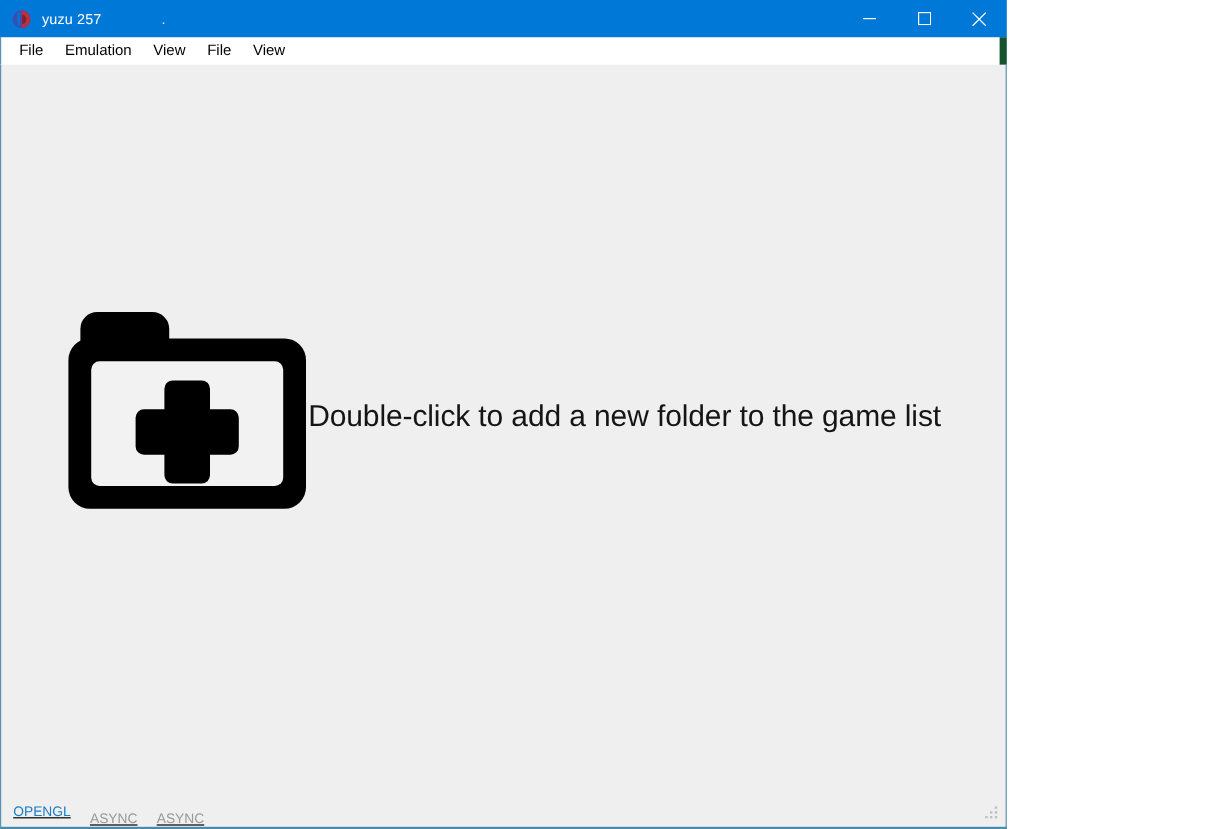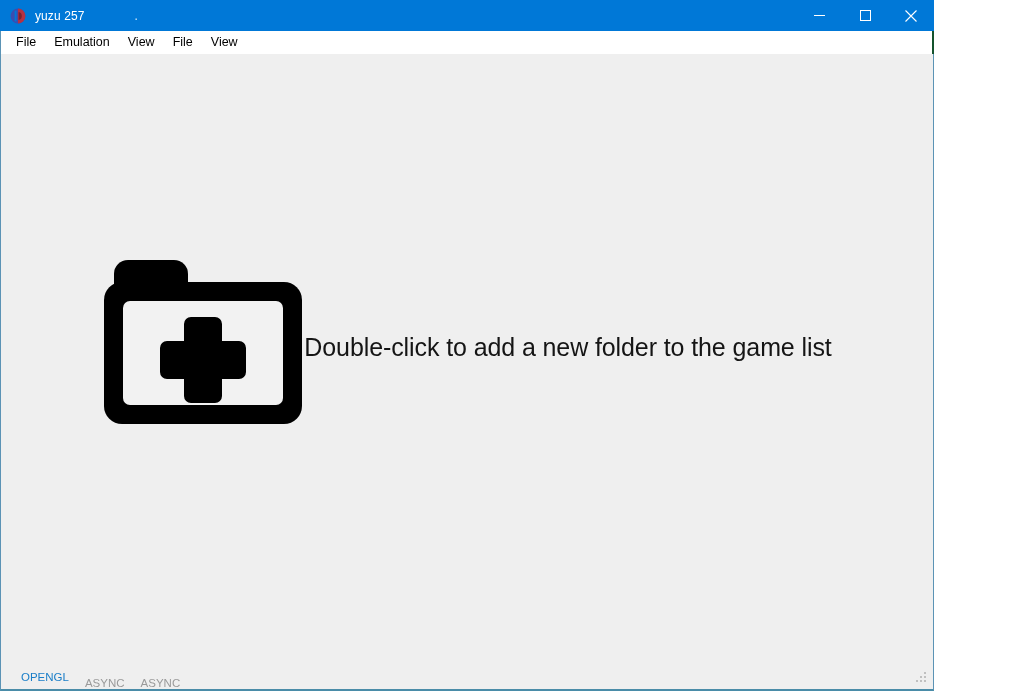--- a/index.html
+++ b/index.html
@@ -11,21 +11,21 @@
     width: 1018px;
     height: 691px;
     overflow: hidden;
     background: #ffffff;
     font-family: "Liberation Sans", sans-serif;
     -webkit-font-smoothing: antialiased;
   }
 
   .window {
     position: relative;
-    width: 934px;
+    width: 839px;
     height: 691px;
     box-sizing: border-box;
     display: flex;
     flex-direction: column;
     background: #efefef;
   }
 
   
   .titlebar {
     position: relative;
@@ -78,21 +78,21 @@
   
   .menubar {
     height: 23px;
     min-height: 23px;
     background: #ffffff;
     display: flex;
     align-items: center;
     padding-left: 6px;
     flex-shrink: 0;
     border-left: 1px solid #5b93b5;
-    border-right: 2px solid #14532d;
+    border-right: 6px solid #14532d;
     box-sizing: border-box;
   }
   .menu-item {
     font-size: 12.5px;
     color: #000000;
     padding: 3px 9px 4px 9px;
     cursor: default;
     white-space: nowrap;
     font-family: "Liberation Sans", sans-serif;
   }
@@ -133,27 +133,28 @@
     letter-spacing: -0.1px;
   }
 
   
   .statusbar {
     height: 26px;
     min-height: 26px;
     background: #efefef;
     display: flex;
     align-items: center;
-    padding-left: 20px;
+    padding-left: 10px;
     flex-shrink: 0;
     position: relative;
     border-left: 1px solid #5b93b5;
     border-right: 1px solid #5b93b5;
     border-bottom: 2px solid #4a8ca8;
     box-sizing: border-box;
+    text-decoration: underline;
   }
   .status-item {
     font-size: 11.5px;
     margin-right: 16px;
     white-space: nowrap;
     cursor: default;
     font-family: "Liberation Sans", sans-serif;
   }
   .status-active { color: #1a7ec8; }
   .status-inactive { color: #9a9a9a; margin-top: 12px; }

